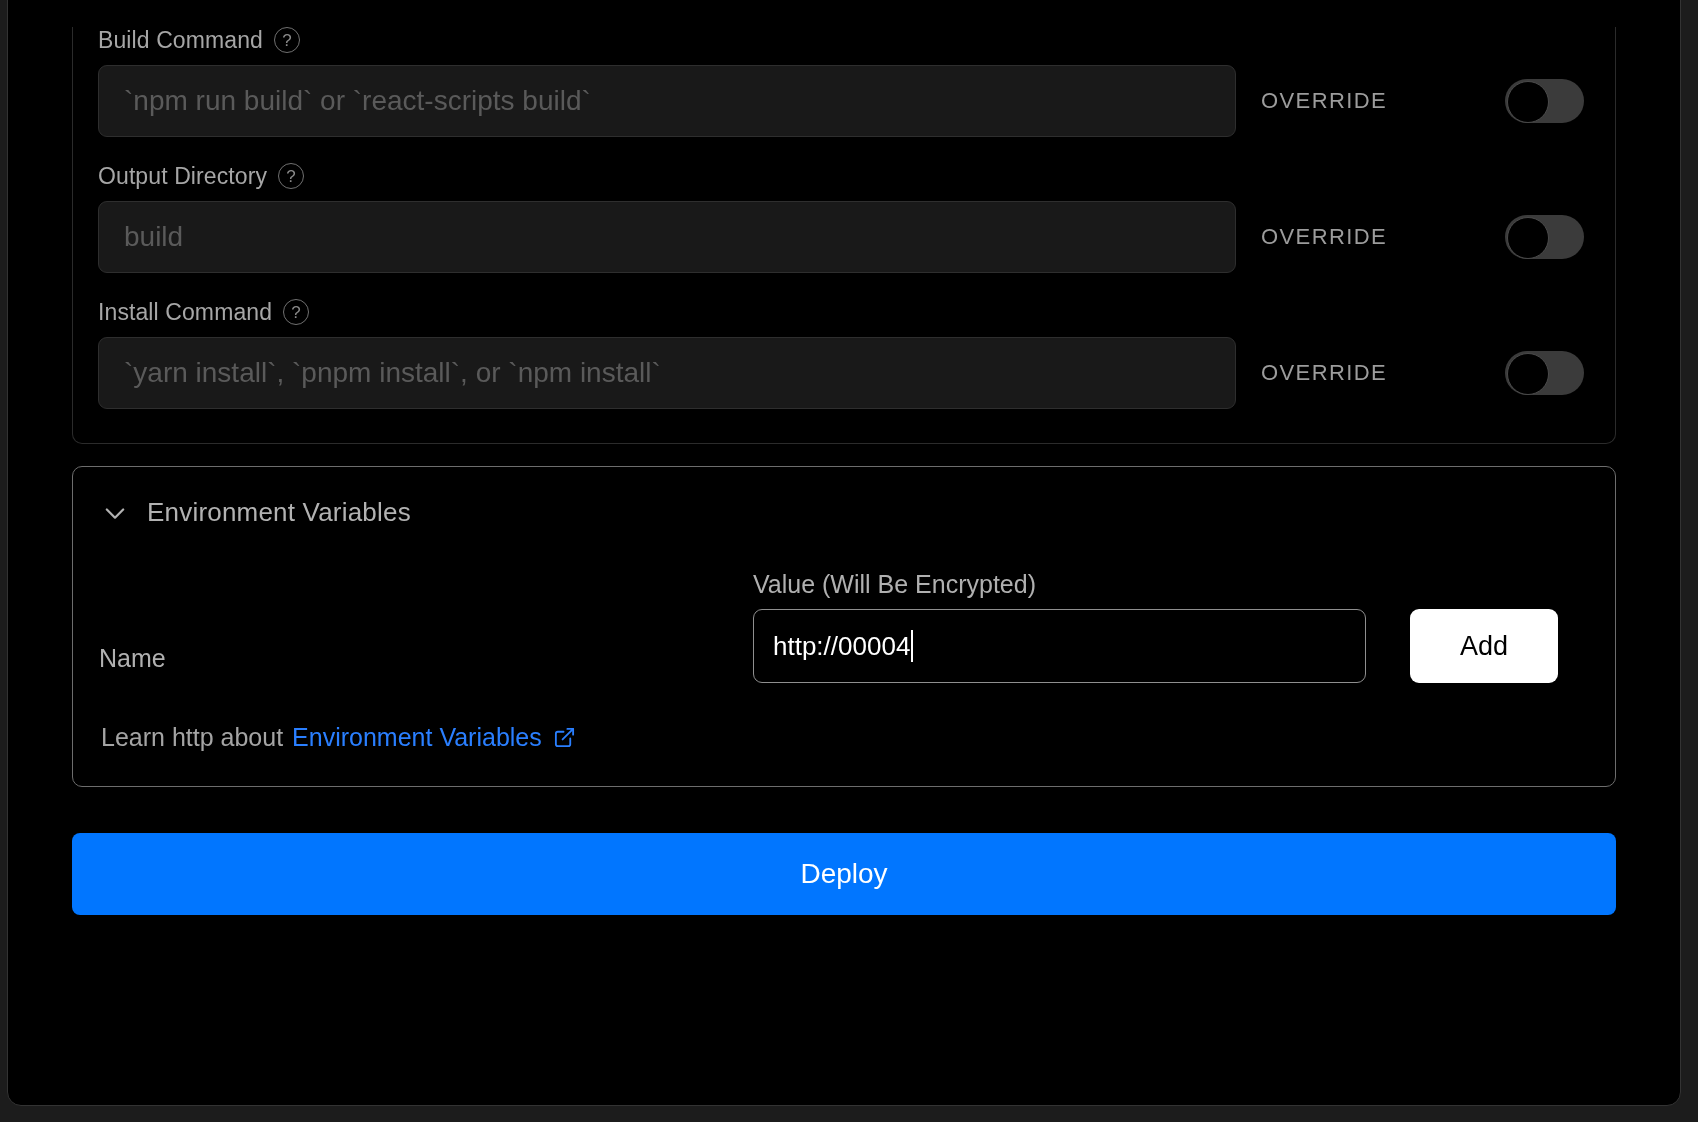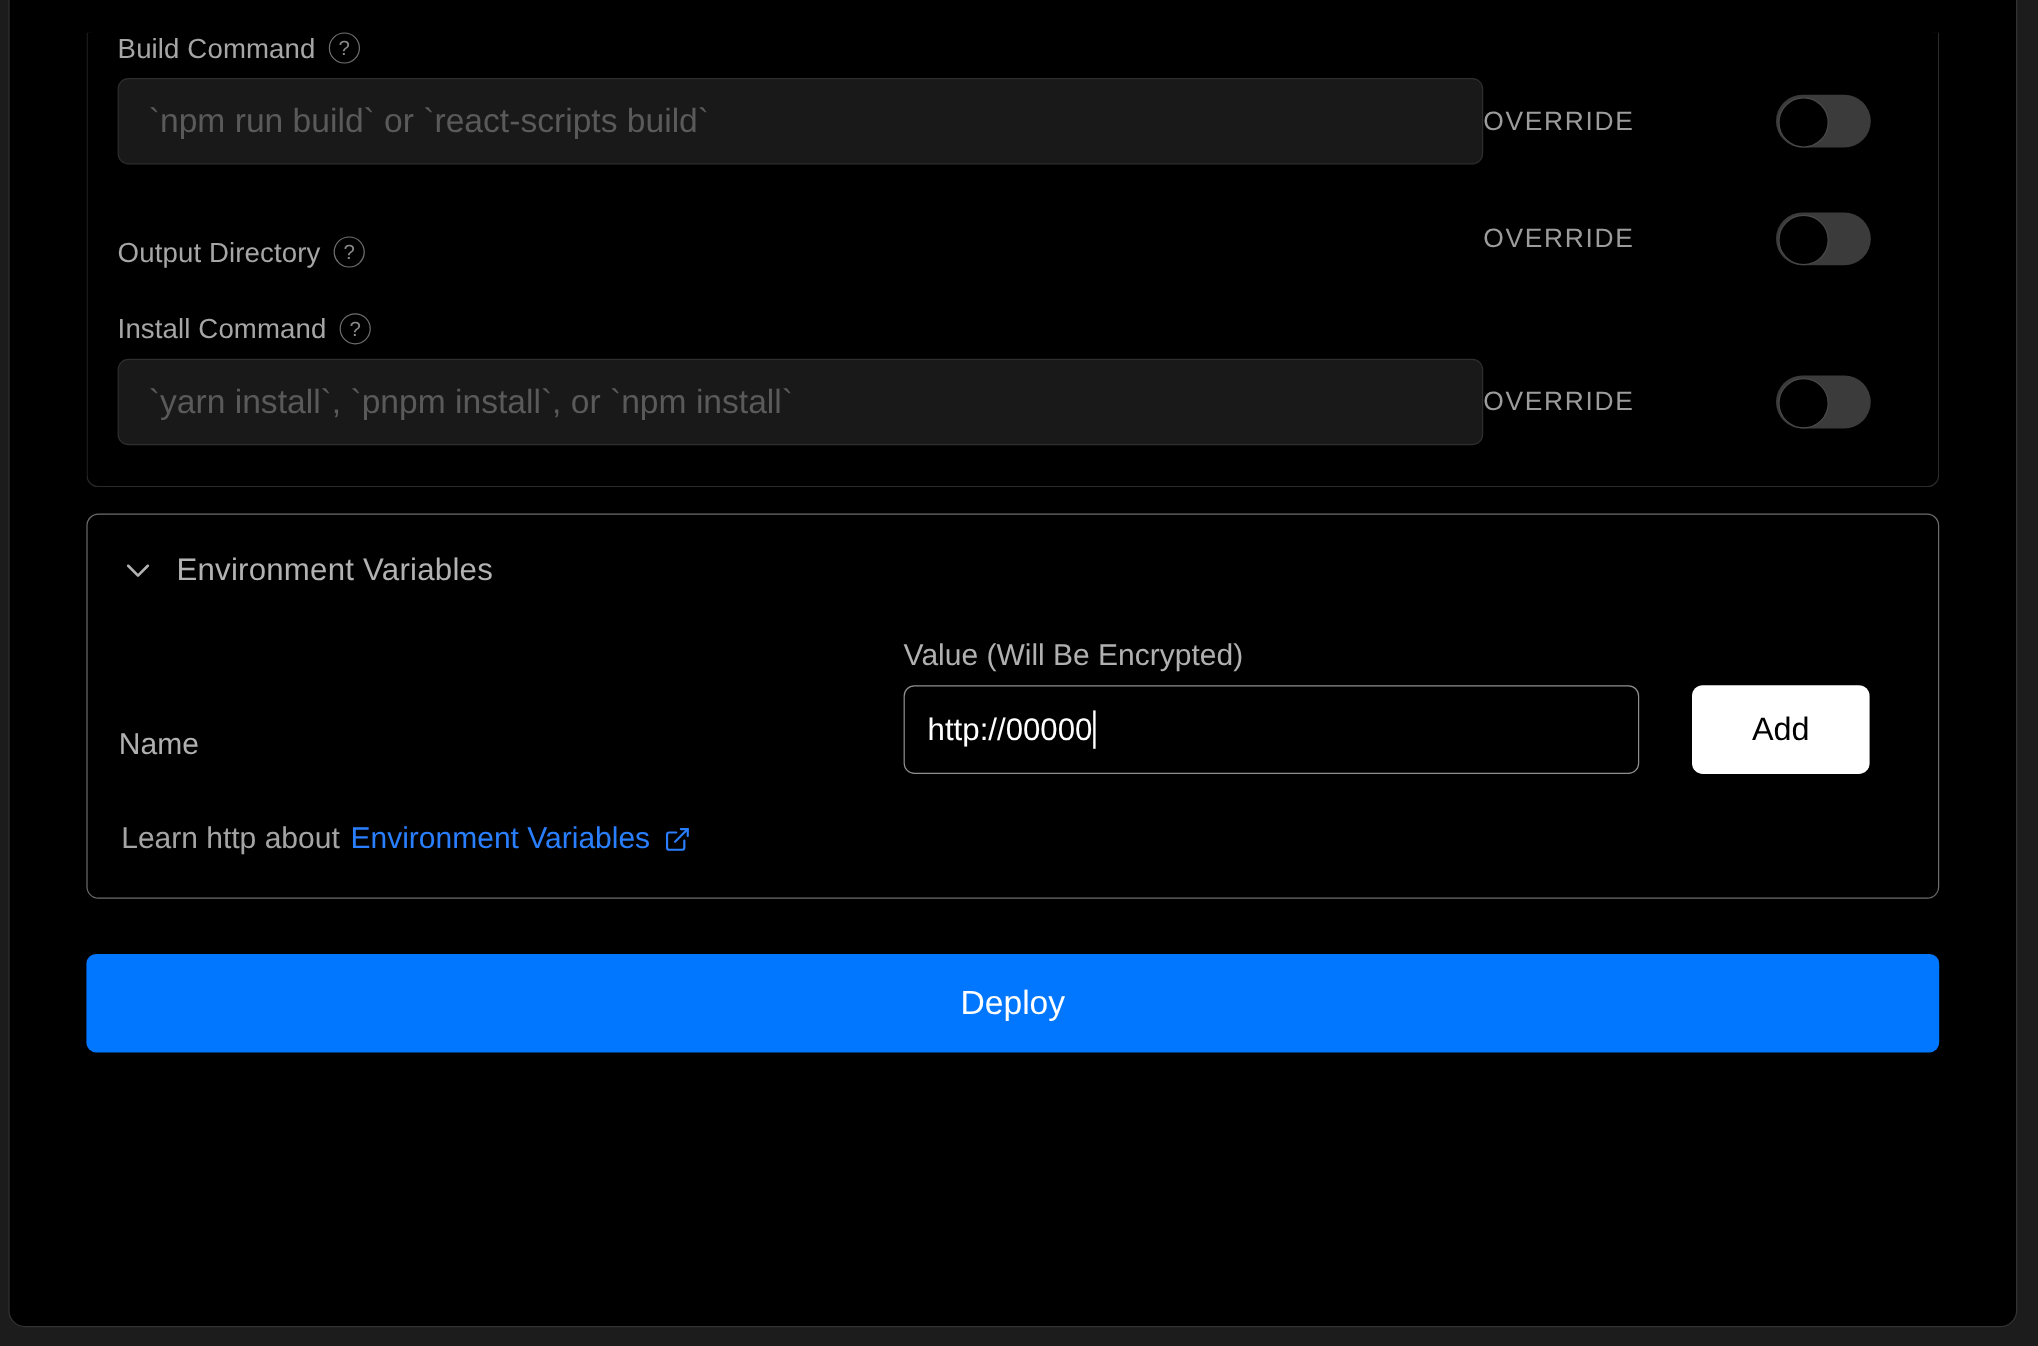--- a/index.html
+++ b/index.html
@@ -104,20 +104,21 @@
     font-size: 28px;
     padding: 0 25px;
     outline: none;
   }
   .text-input::placeholder { color: #5a5a5a; }
 
   .override-wrap {
     display: flex;
     align-items: center;
     gap: 0;
+    margin-left: 25px;
     height: 72px;
   }
 
   .override-label {
     font-size: 22px;
     letter-spacing: 1.4px;
     color: #9c9c9c;
     white-space: nowrap;
   }
 
@@ -294,20 +295,21 @@
           <div class="toggle"></div>
         </div>
       </div>
 
       <div class="field-row">
         <div class="field-col">
           <div class="field-label">
             <span>Output Directory</span>
             <span class="help-icon">?</span>
           </div>
+          <input class="text-input" type="text" placeholder="build" style="">
         </div>
         <div class="override-wrap">
           <span class="override-label">OVERRIDE</span>
           <div class="toggle"></div>
         </div>
       </div>
 
       <div class="field-row">
         <div class="field-col">
           <div class="field-label">
@@ -334,21 +336,21 @@
 
       <div class="env-form">
 
         <div class="env-field name">
           <span class="env-label">Name</span>
         </div>
 
         <div class="env-field value">
           <span class="env-label">Value (Will Be Encrypted)</span>
           <div class="value-box">
-            <span class="value-text">http://00000</span>
+            <span class="value-text">http://00004</span>
             <span class="caret"></span>
           </div>
         </div>
 
         <button class="add-button">Add</button>
       </div>
 
       <div class="learn-more">
         <span>Learn http about</span>
         <a class="learn-link" href="#">Environment Variables</a>

